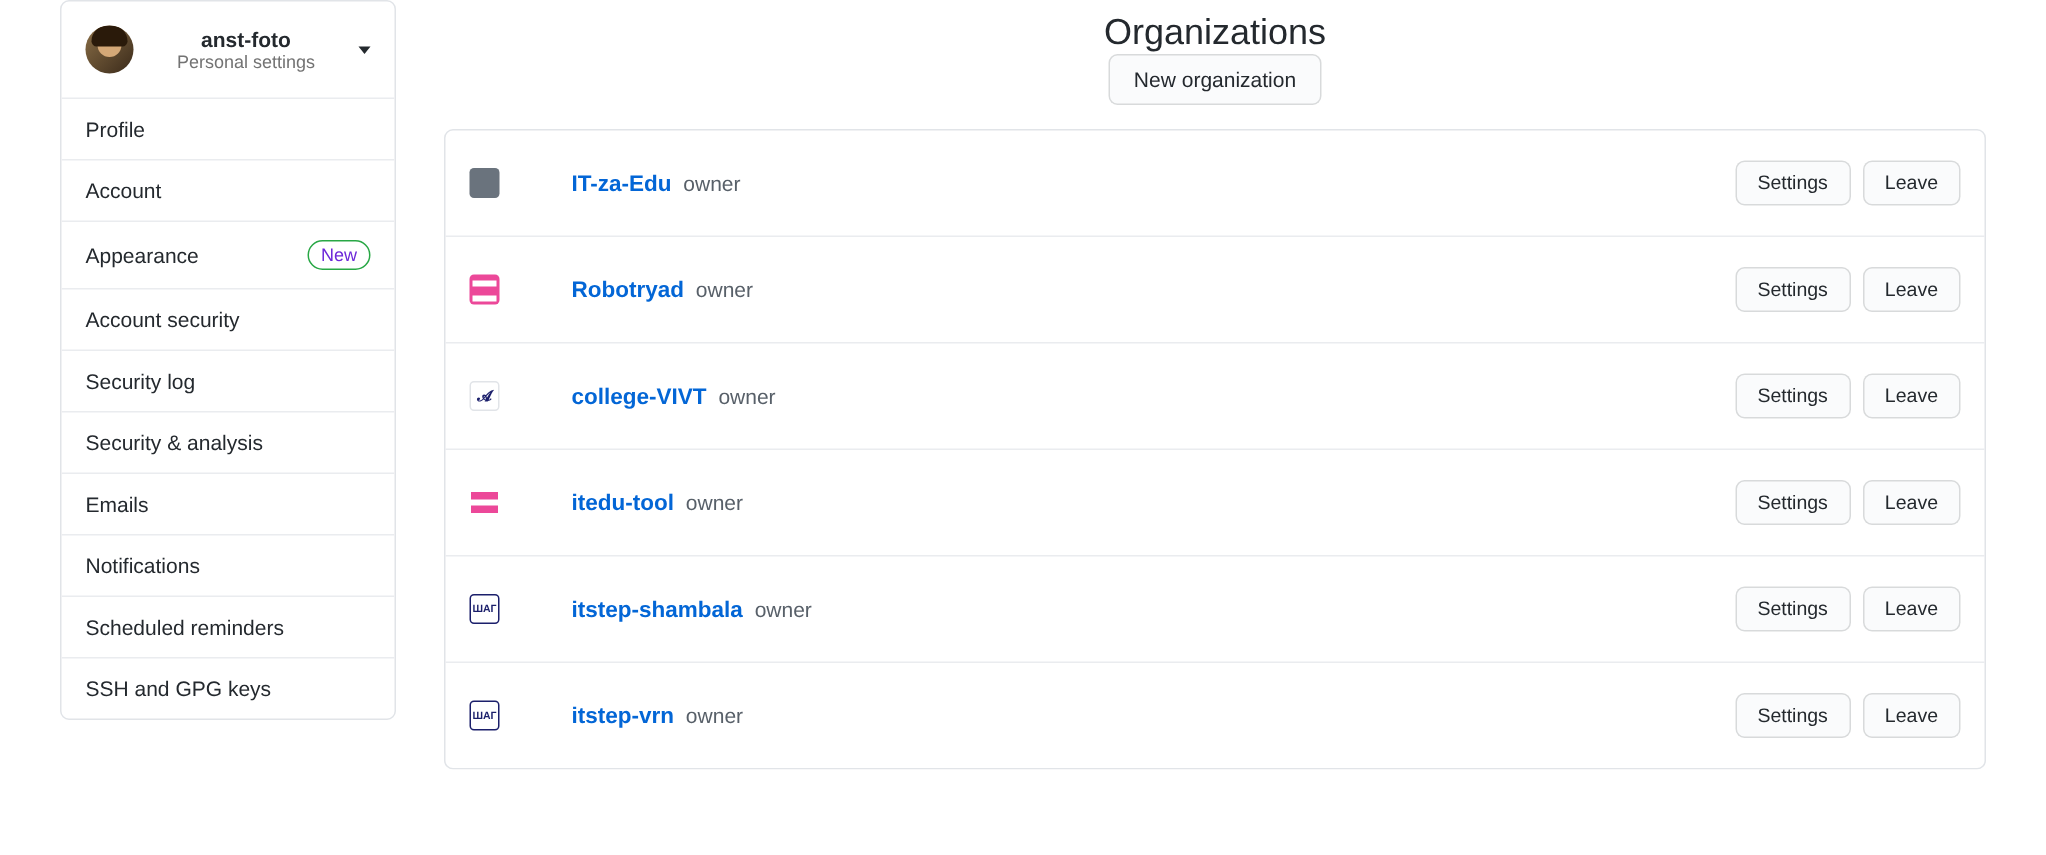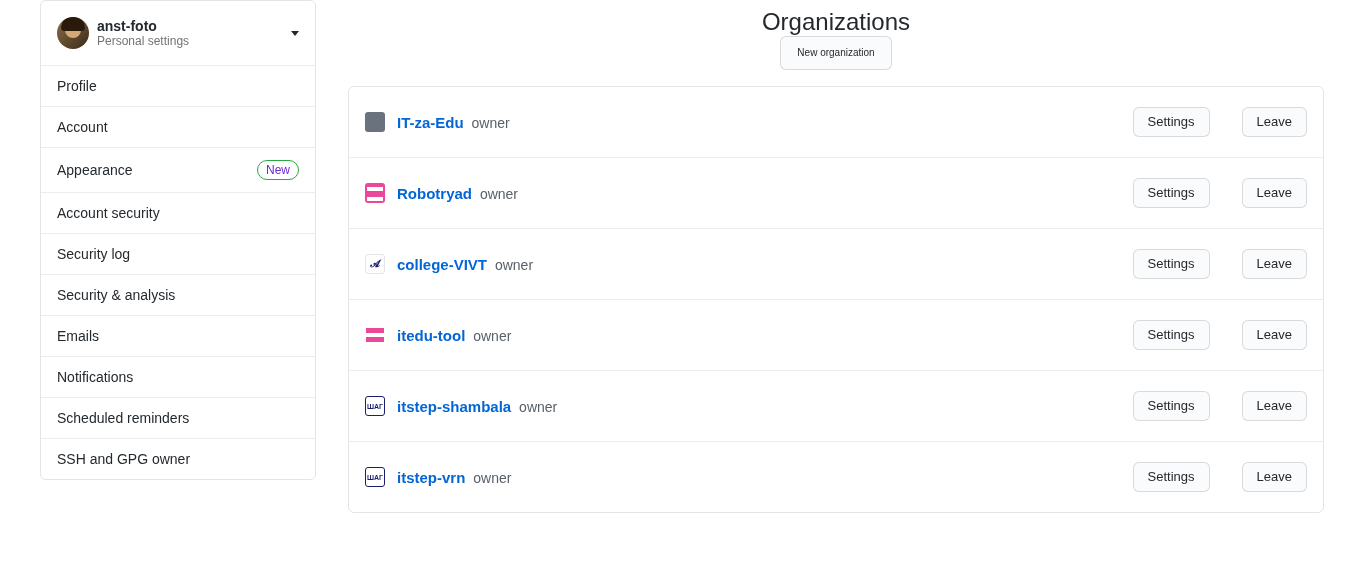--- a/index.html
+++ b/index.html
@@ -13,22 +13,23 @@
       color: #24292e;
       background: #ffffff;
     }
     .container {
       display: flex;
       padding: 0 40px;
       gap: 32px;
       max-width: 1364px;
     }
     .sidebar {
-      width: 276px;
+      width: 224px;
       flex-shrink: 0;
+      text-align: center;
     }
     .sidebar-box {
       border: 1px solid #e1e4e8;
       border-radius: 6px;
       overflow: hidden;
     }
     .user-header {
       display: flex;
       align-items: center;
       padding: 16px;
@@ -117,21 +118,21 @@
       flex-direction: column;
     }
     .page-title {
       font-size: 24px;
       font-weight: 400;
       color: #24292e;
     }
     .btn {
       display: inline-block;
       padding: 6px 16px;
-      font-size: 10px;
+      font-size: 14px;
       font-weight: 500;
       border: 1px solid rgba(27,31,35,0.15);
       border-radius: 6px;
       background: #fafbfc;
       color: #24292e;
       cursor: pointer;
       line-height: 20px;
     }
     .org-list {
       border: 1px solid #e1e4e8;
@@ -163,40 +164,40 @@
     .org-avatar-1::before { content: ""; position: absolute; top: 4px; left: 2px; right: 2px; height: 4px; background: #fff; }
     .org-avatar-1::after { content: ""; position: absolute; bottom: 2px; left: 2px; right: 2px; height: 4px; background: #fff; }
     .org-avatar-2 { background: #fff; border: 1px solid #e1e4e8; color: #1b1f6b; }
     .org-avatar-3 { background: #fff; position: relative; }
     .org-avatar-3::before { content: ""; position: absolute; top: 3px; left: 1px; right: 1px; height: 5px; background: #ec4899; }
     .org-avatar-3::after { content: ""; position: absolute; bottom: 3px; left: 1px; right: 1px; height: 5px; background: #ec4899; }
     .org-avatar-4 { background: #fff; border: 1px solid #1b1f6b; color: #1b1f6b; font-size: 7px; }
     .org-avatar-5 { background: #fff; border: 1px solid #1b1f6b; color: #1b1f6b; font-size: 7px; }
     .org-info {
       flex: 1;
+      margin-left: 36px;
     }
     .org-name {
       color: #0366d6;
       font-weight: 600;
       font-size: 15px;
       cursor: pointer;
     }
     .org-role {
       color: #586069;
       font-size: 14px;
       margin-left: 4px;
     }
     .org-actions {
       display: flex;
       gap: 8px;
     }
     .btn-sm {
       padding: 4px 14px;
       font-size: 13px;
-      margin-left: 24px;
     }
   </style>
 </head>
 <body>
 
 <div class="container">
   <aside class="sidebar">
     <div class="sidebar-box">
       <div class="user-header">
         <div class="avatar"></div>
@@ -229,21 +230,21 @@
         <li class="nav-item">
           <span>Emails</span>
         </li>
         <li class="nav-item">
           <span>Notifications</span>
         </li>
         <li class="nav-item">
           <span>Scheduled reminders</span>
         </li>
         <li class="nav-item">
-          <span>SSH and GPG owner</span>
+          <span>SSH and GPG keys</span>
         </li>
       </ul>
     </div>
   </aside>
 
   <main class="main">
     <div class="page-header">
       <h1 class="page-title">Organizations</h1>
       <button class="btn">New organization</button>
     </div>

